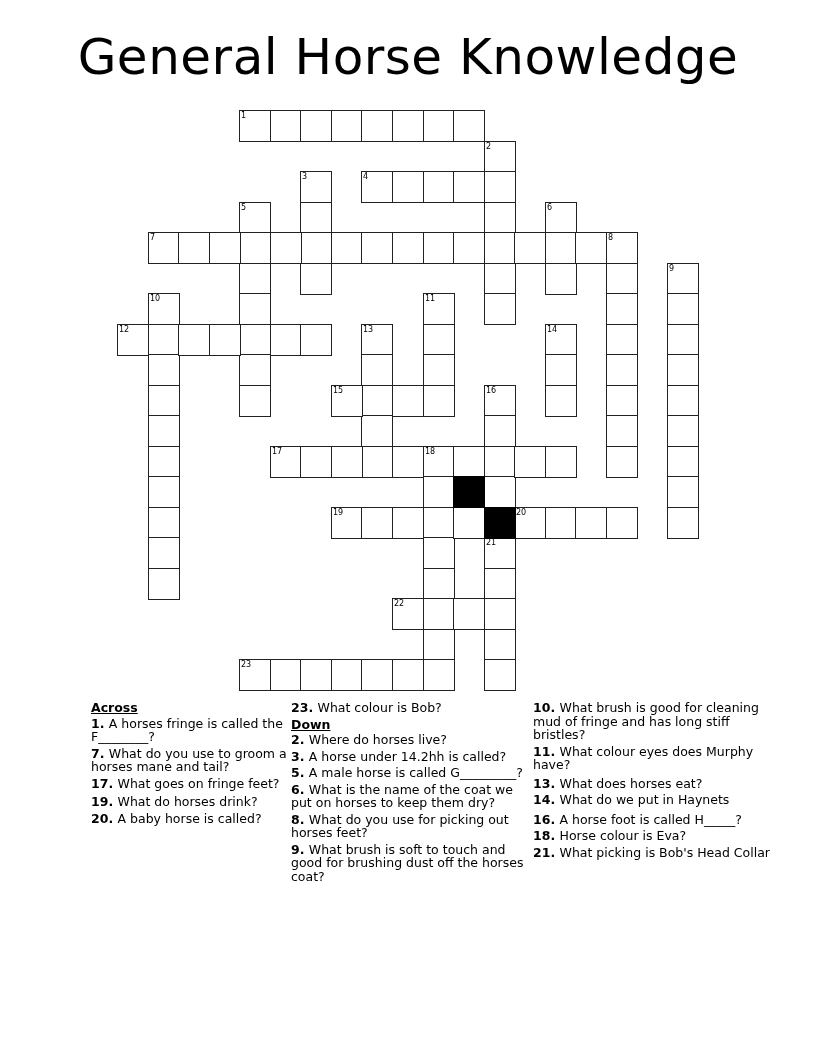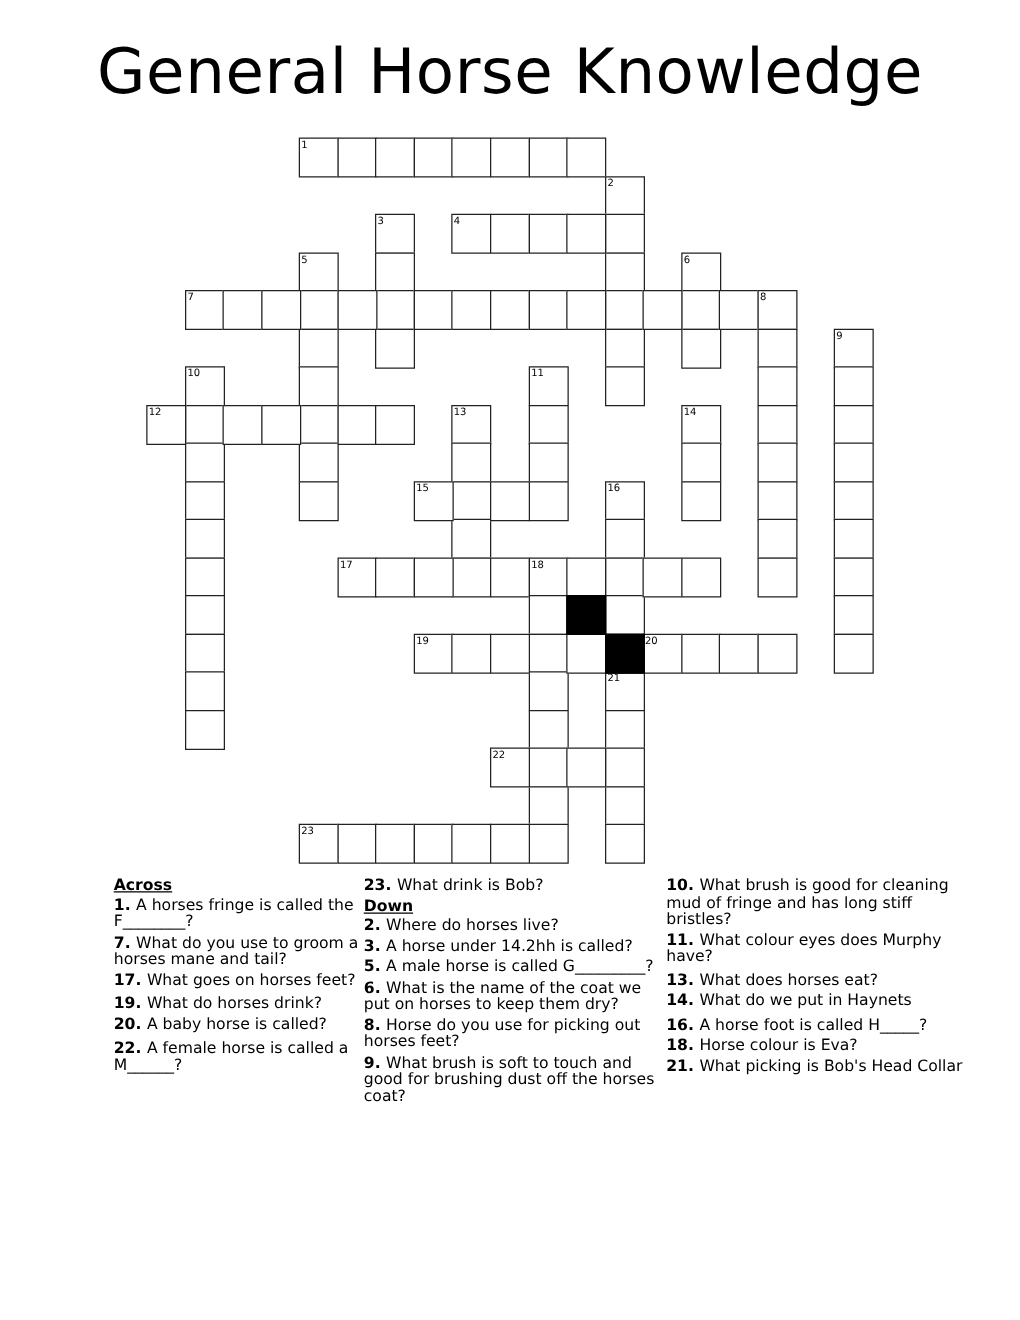--- a/index.html
+++ b/index.html
@@ -199,34 +199,33 @@
     <div class="cell" style="left: 361px; top: 659px;"></div>
     <div class="cell" style="left: 392px; top: 659px;"></div>
     <div class="cell black" style="left: 453px; top: 476px;"></div>
     <div class="cell black" style="left: 484px; top: 507px;"></div>
   </div>
 
 <div class="clues col1">
   <div class="clue-heading">Across</div>
   <div class="clue"><b>1</b><b>. </b><span>A horses fringe is called the F________?</span></div>
   <div class="clue"><b>7</b><b>. </b><span>What do you use to groom a horses mane and tail?</span></div>
-  <div class="clue" style="margin-bottom:5px"><b>17</b><b>. </b><span>What goes on horses feet?</span></div>
+  <div class="clue" style="margin-bottom:5px"><b>17</b><b>. </b><span>What goes on fringe feet?</span></div>
   <div class="clue"><b>19</b><b>. </b><span>What do horses drink?</span></div>
   <div class="clue" style="margin-bottom:6px"><b>20</b><b>. </b><span>A baby horse is called?</span></div>
-  <div class="clue"><b>22</b><b>. </b><span>A female horse is called a M______?</span></div>
 </div>
 
 <div class="clues col2">
-  <div class="clue"><b>23</b><b>. </b><span>What drink is Bob?</span></div>
+  <div class="clue"><b>23</b><b>. </b><span>What colour is Bob?</span></div>
   <div class="clue-heading">Down</div>
   <div class="clue"><b>2</b><b>. </b><span>Where do horses live?</span></div>
   <div class="clue"><b>3</b><b>. </b><span>A horse under 14.2hh is called?</span></div>
   <div class="clue"><b>5</b><b>. </b><span>A male horse is called G_________?</span></div>
   <div class="clue"><b>6</b><b>. </b><span>What is the name of the coat we put on horses to keep them dry?</span></div>
-  <div class="clue"><b>8</b><b>. </b><span>Horse do you use for picking out horses feet?</span></div>
+  <div class="clue"><b>8</b><b>. </b><span>What do you use for picking out horses feet?</span></div>
   <div class="clue"><b>9</b><b>. </b><span>What brush is soft to touch and good for brushing dust off the horses coat?</span></div>
 </div>
 
 <div class="clues col3">
   <div class="clue"><b>10</b><b>. </b><span>What brush is good for cleaning mud of fringe and has long stiff bristles?</span></div>
   <div class="clue" style="margin-bottom:5px"><b>11</b><b>. </b><span>What colour eyes does Murphy have?</span></div>
   <div class="clue"><b>13</b><b>. </b><span>What does horses eat?</span></div>
   <div class="clue" style="margin-bottom:6px"><b>14</b><b>. </b><span>What do we put in Haynets</span></div>
   <div class="clue"><b>16</b><b>. </b><span>A horse foot is called H_____?</span></div>
   <div class="clue"><b>18</b><b>. </b><span>Horse colour is Eva?</span></div>

